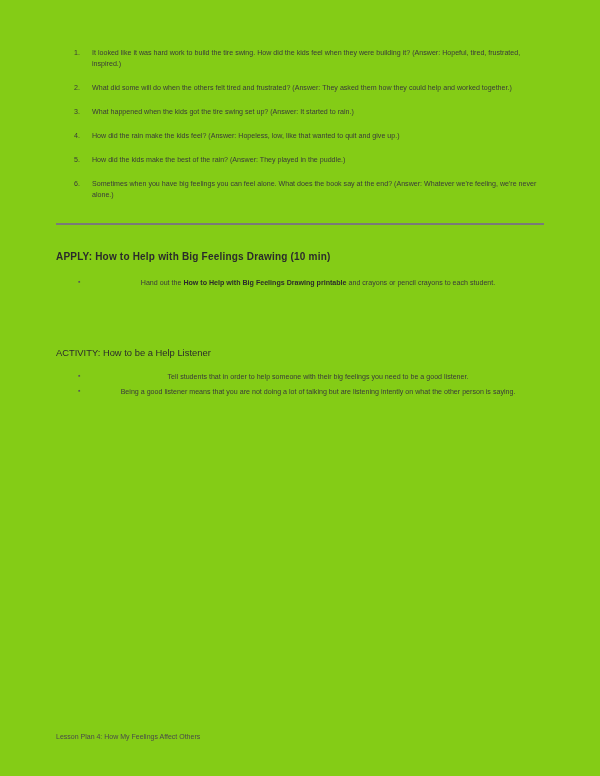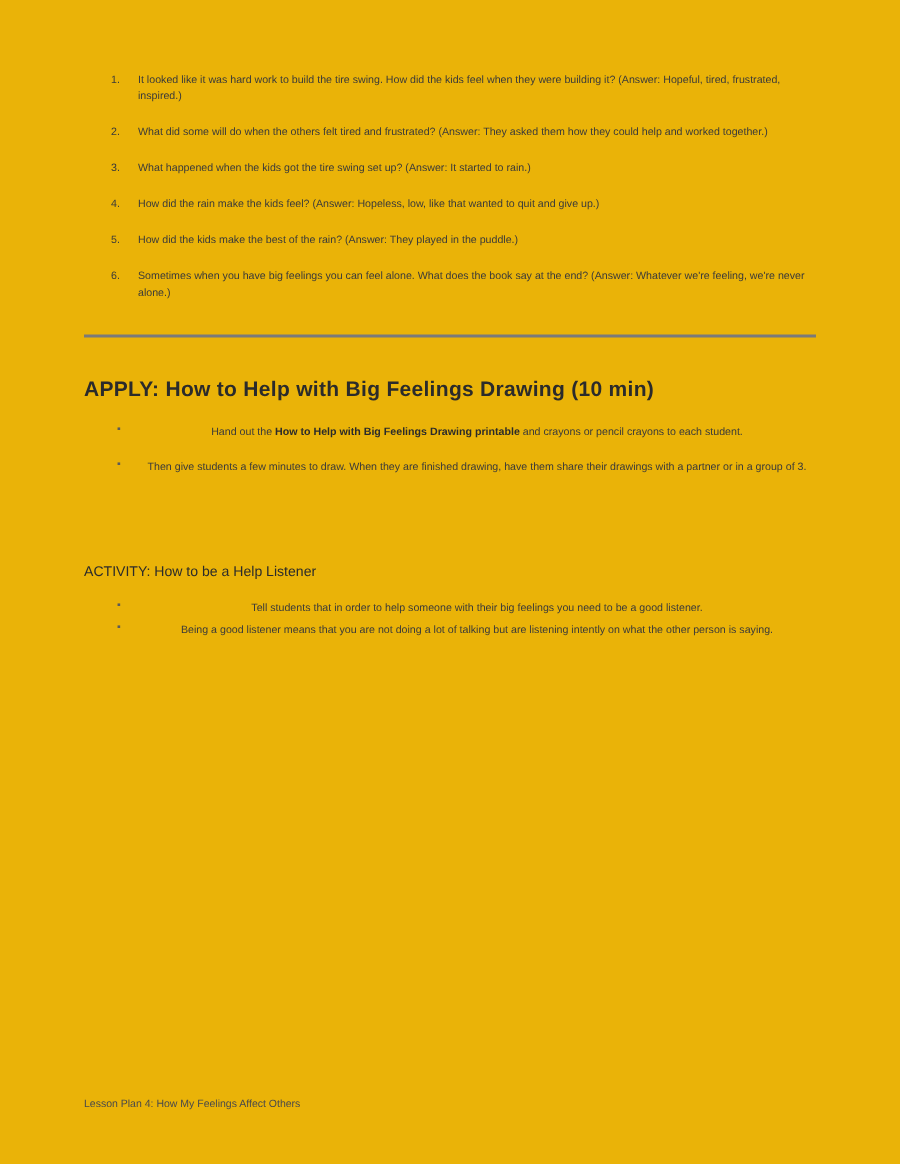--- a/index.html
+++ b/index.html
@@ -11,21 +11,21 @@
     width: 600px;
     height: 776px;
     font-family: "Liberation Sans", sans-serif;
     color: #2b2b2b;
     position: relative;
     overflow: hidden;
   }
   .page {
     width: 600px;
     height: 776px;
-    background: #eab308;
+    background: #84cc16;
     box-sizing: border-box;
     padding: 48px 56px 24px 56px;
     position: relative;
   }
   
   ol.qlist {
     margin: 0;
     padding: 0 0 0 34px;
     list-style: none;
     counter-reset: qnum;
@@ -46,21 +46,21 @@
     top: 0;
     font-size: 7.1px;
     color: #3a3a3a;
   }
   .hr-thick {
     border: none;
     border-top: 2px solid #7a7a7a;
     margin: 22px 0 26px 0;
   }
   h2.section-heading {
-    font-size: 14px;
+    font-size: 10px;
     font-weight: bold;
     color: #2b2b2b;
     margin: 0 0 16px 0;
     letter-spacing: 0.2px;
   }
   h3.sub-heading {
     font-size: 7.6px;
     font-weight: bold;
     color: #2b2b2b;
     margin: 0 0 14px 0;
@@ -121,21 +121,20 @@
     <li>How did the kids make the best of the rain? (Answer: They played in the puddle.)</li>
     <li>Sometimes when you have big feelings you can feel alone. What does the book say at the end? (Answer: Whatever we're feeling, we're never alone.)</li>
   </ol>
 
   <hr class="hr-thick">
 
   <h2 class="section-heading">APPLY: How to Help with Big Feelings Drawing (10 min)</h2>
 
   <ul class="bullets">
     <li><span>Hand out the </span><b>How to Help with Big Feelings Drawing printable</b><span> and crayons or pencil crayons to each student.</span></li>
-    <li><span>Then give students a few minutes to draw. When they are finished drawing, have them share their drawings with a partner or in a group of 3.</span></li>
   </ul>
 
   <div class="spacer-lg"></div>
 
 
   <div class="spacer-sm"></div>
 
   <h3 class="activity-heading">ACTIVITY: How to be a Help Listener</h3>
 
   <ul class="bullets">

